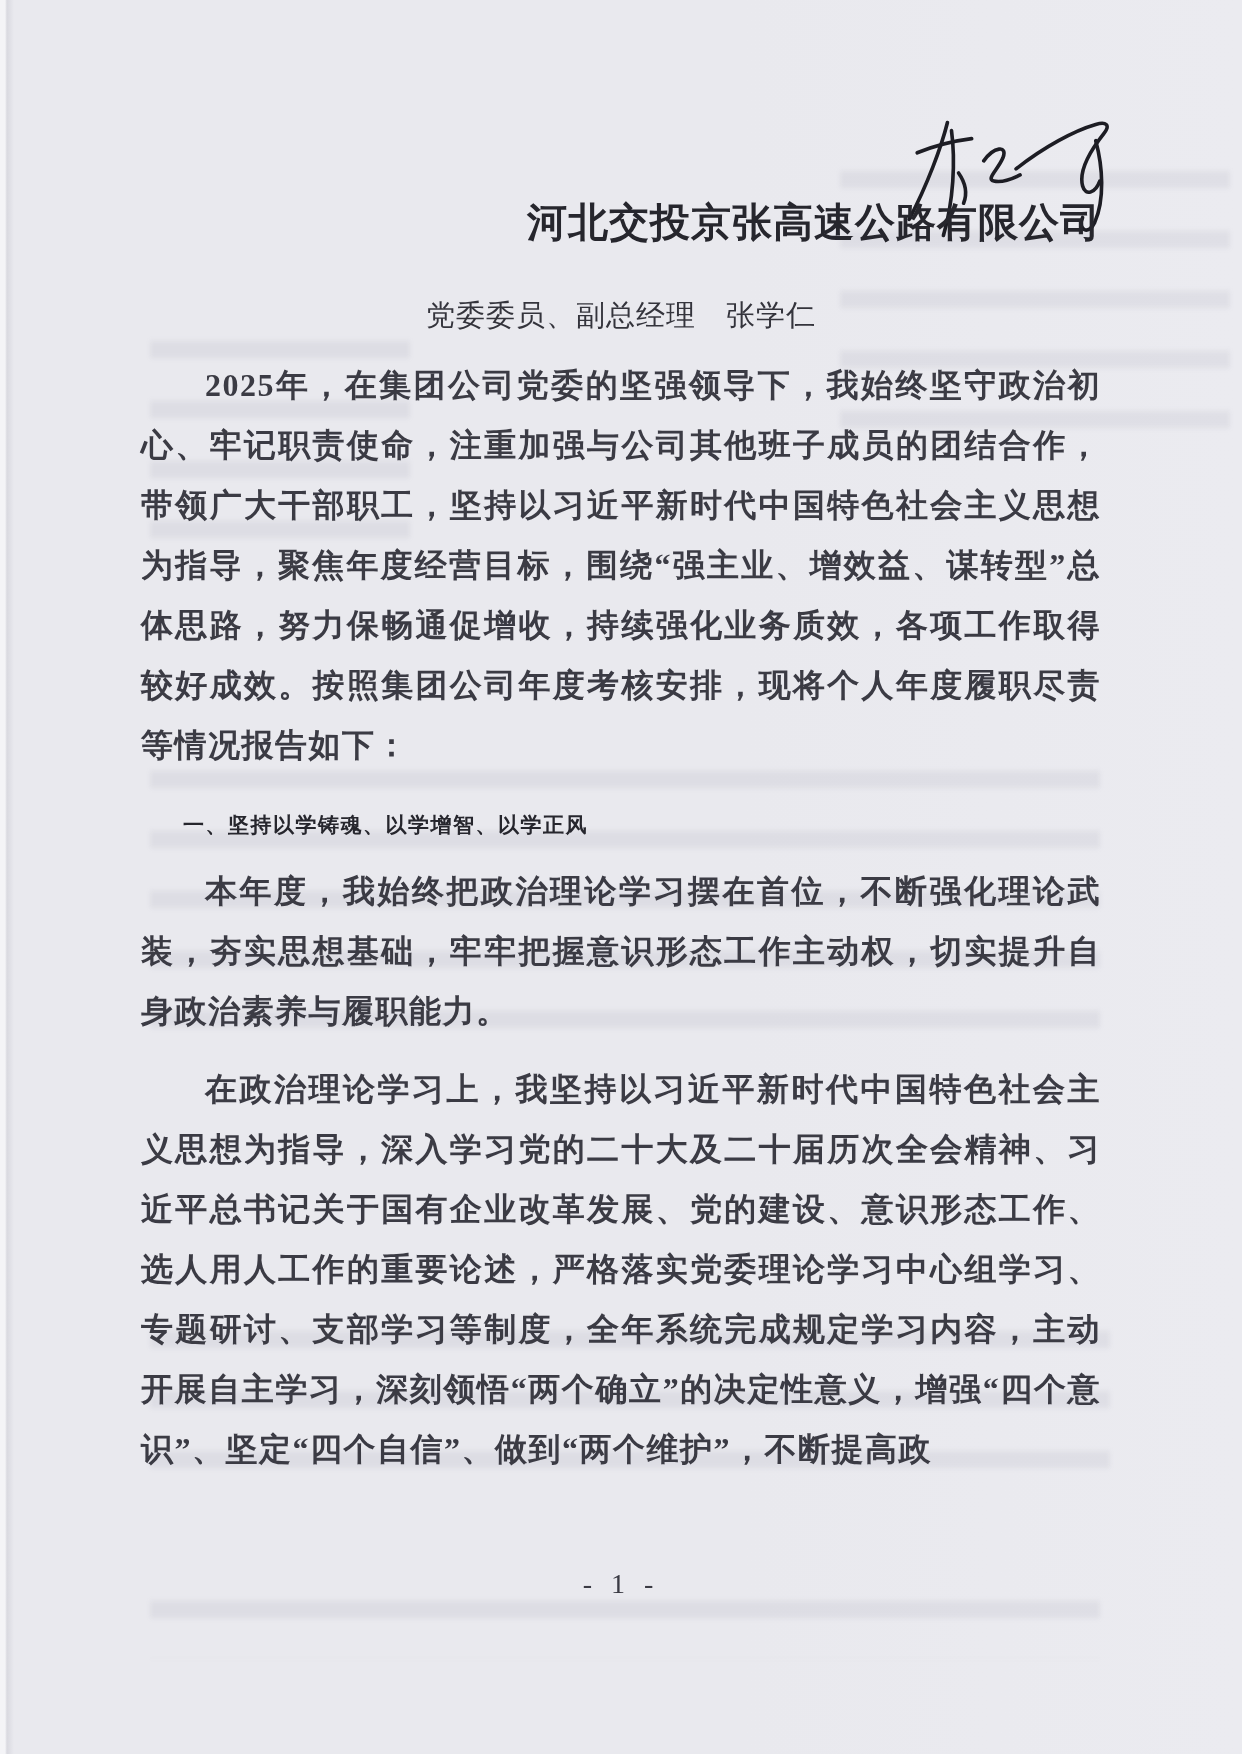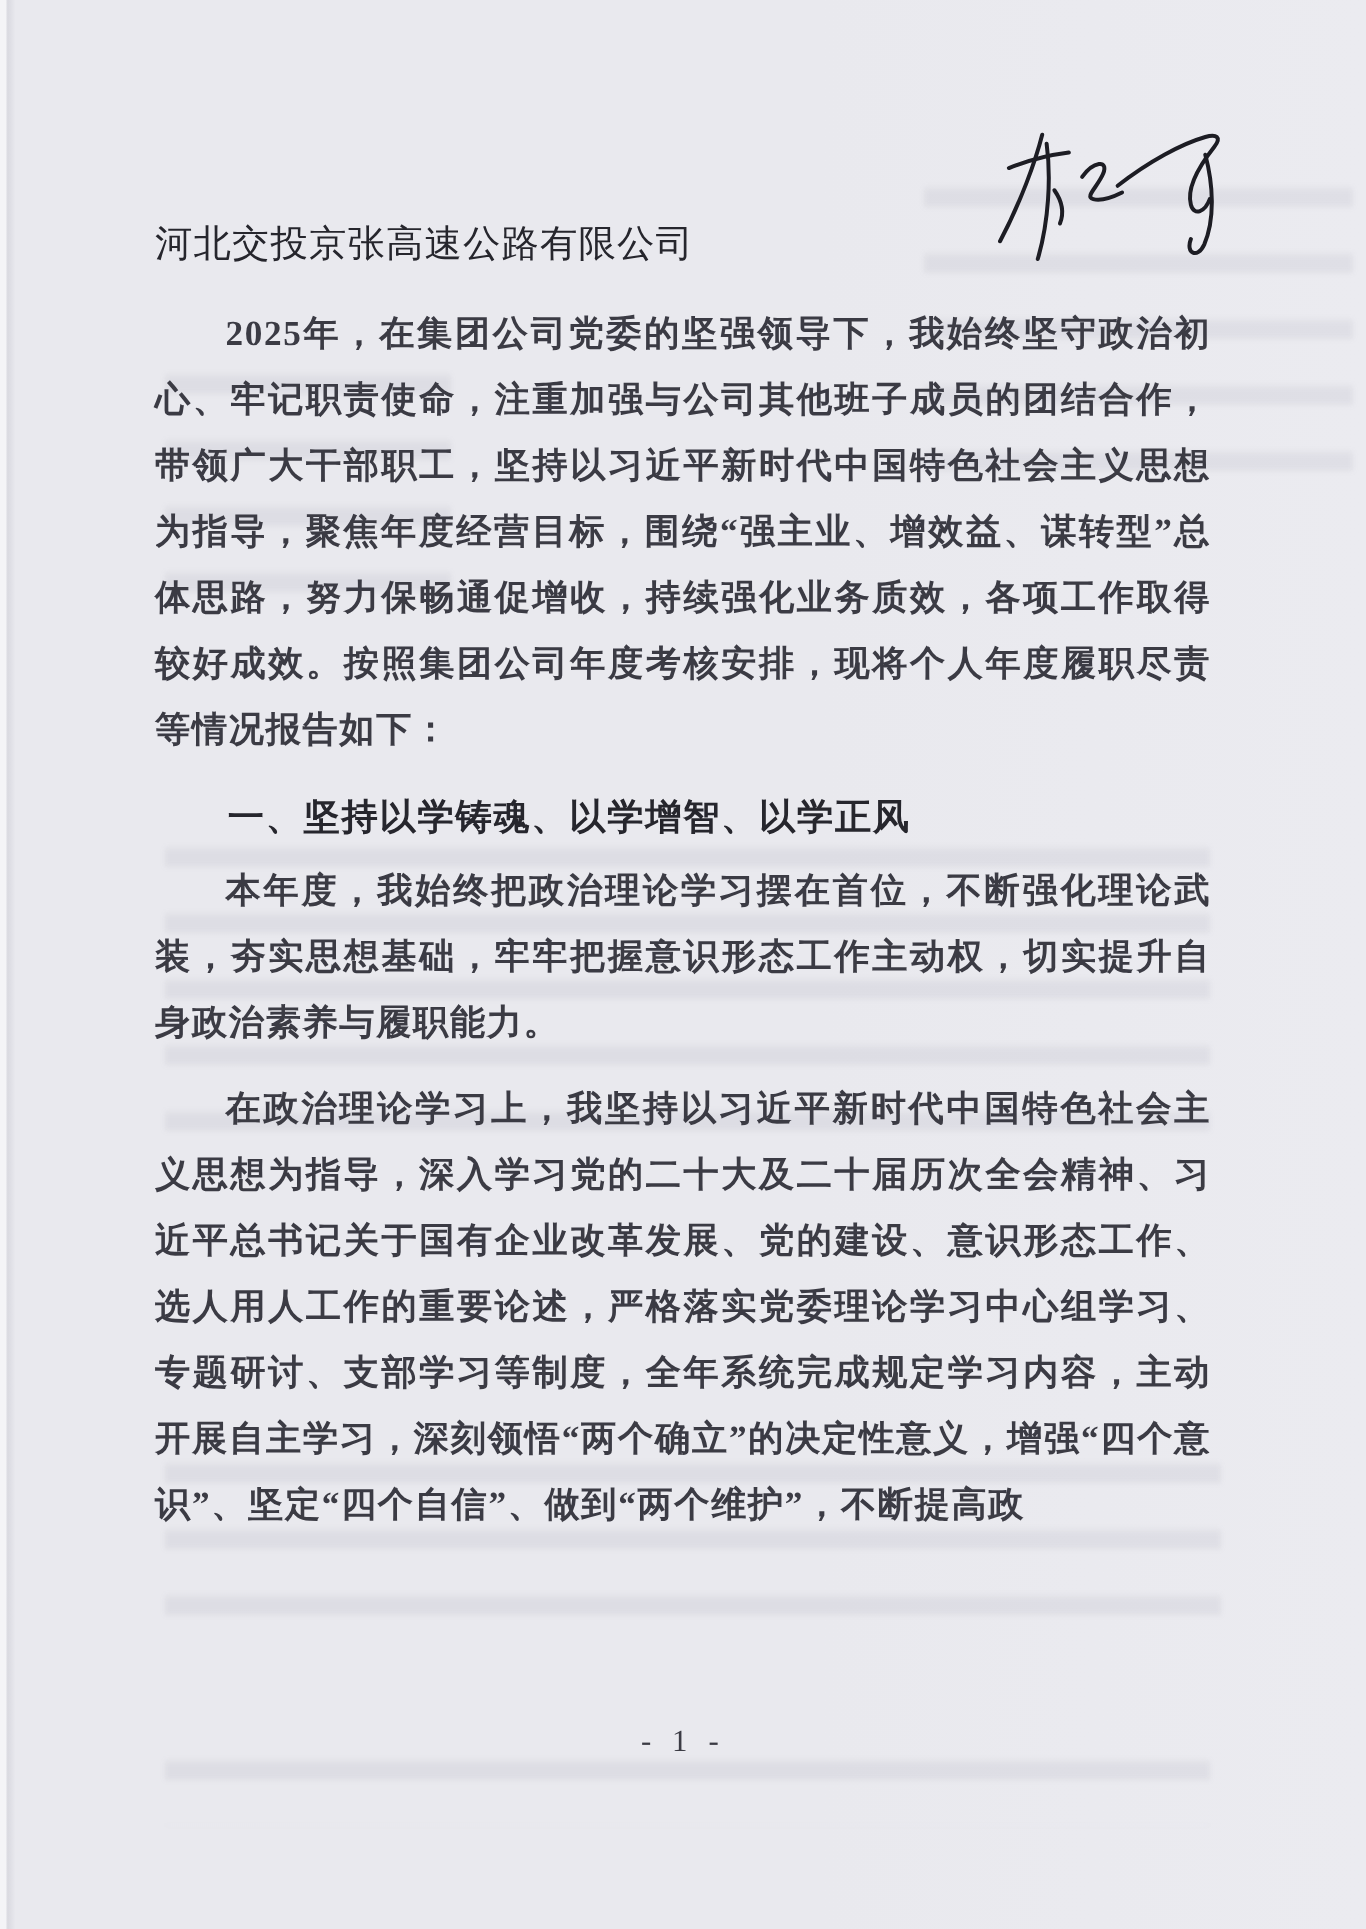--- a/index.html
+++ b/index.html
@@ -33,24 +33,24 @@
       rgba(0,0,0,0) 60px
     );
   }
   .content {
     position: absolute;
     left: 141px;
     top: 192px;
     width: 960px;
   }
   .title-line {
-    font-size: 34px;
-    font-weight: normal;
+    font-size: 40px;
+    font-weight: bold;
     color: #26262d;
-    text-align: left;
+    text-align: right;
     line-height: 61px;
     letter-spacing: 1px;
   }
   .byline {
     margin-top: 42px;
     font-size: 29px;
     line-height: 40px;
     text-align: center;
     letter-spacing: 1px;
     color: #34343c;
@@ -67,21 +67,21 @@
     letter-spacing: 1.5px;
     color: #3b3b44;
     font-weight: bold;
   }
   .body-para + .body-para {
     margin-top: 18px;
   }
   .section-heading {
     margin: 20px 0 6px 0;
     font-family: "Liberation Sans", "DejaVu Sans", sans-serif;
-    font-size: 33px;
+    font-size: 21px;
     font-weight: bold;
     line-height: 60px;
     text-indent: 2em;
     letter-spacing: 1.5px;
     color: #26262d;
   }
   .page-number {
     position: absolute;
     left: 0;
     right: 0;
@@ -118,20 +118,21 @@
       <path d="M63,64 C70,74 72,84 68,94"></path>
       <path d="M88,52 C98,38 112,36 107,49 C102,61 90,70 98,72 C106,74 116,70 124,66"></path>
       <path d="M120,60 C148,38 178,22 199,16 C209,13 214,16 207,25 C192,44 182,62 186,77 C189,88 199,83 203,72"></path>
       <path d="M199,32 C206,58 208,90 198,113 C192,126 181,121 186,108"></path>
     </g>
   </svg>
 
   <div class="content">
     <div class="title-line">河北交投京张高速公路有限公司</div>
 
+    <div class="byline">党委委员、副总经理　张学仁</div>
 
     <div class="body-block">
       <p class="body-para">2025年，在集团公司党委的坚强领导下，我始终坚守政治初心、牢记职责使命，注重加强与公司其他班子成员的团结合作，带领广大干部职工，坚持以习近平新时代中国特色社会主义思想为指导，聚焦年度经营目标，围绕“强主业、增效益、谋转型”总体思路，努力保畅通促增收，持续强化业务质效，各项工作取得较好成效。按照集团公司年度考核安排，现将个人年度履职尽责等情况报告如下：</p>
 
       <h2 class="section-heading">一、坚持以学铸魂、以学增智、以学正风</h2>
 
       <p class="body-para">本年度，我始终把政治理论学习摆在首位，不断强化理论武装，夯实思想基础，牢牢把握意识形态工作主动权，切实提升自身政治素养与履职能力。</p>
       <p class="body-para">在政治理论学习上，我坚持以习近平新时代中国特色社会主义思想为指导，深入学习党的二十大及二十届历次全会精神、习近平总书记关于国有企业改革发展、党的建设、意识形态工作、选人用人工作的重要论述，严格落实党委理论学习中心组学习、专题研讨、支部学习等制度，全年系统完成规定学习内容，主动开展自主学习，深刻领悟“两个确立”的决定性意义，增强“四个意识”、坚定“四个自信”、做到“两个维护”，不断提高政</p>
     </div>
   </div>

